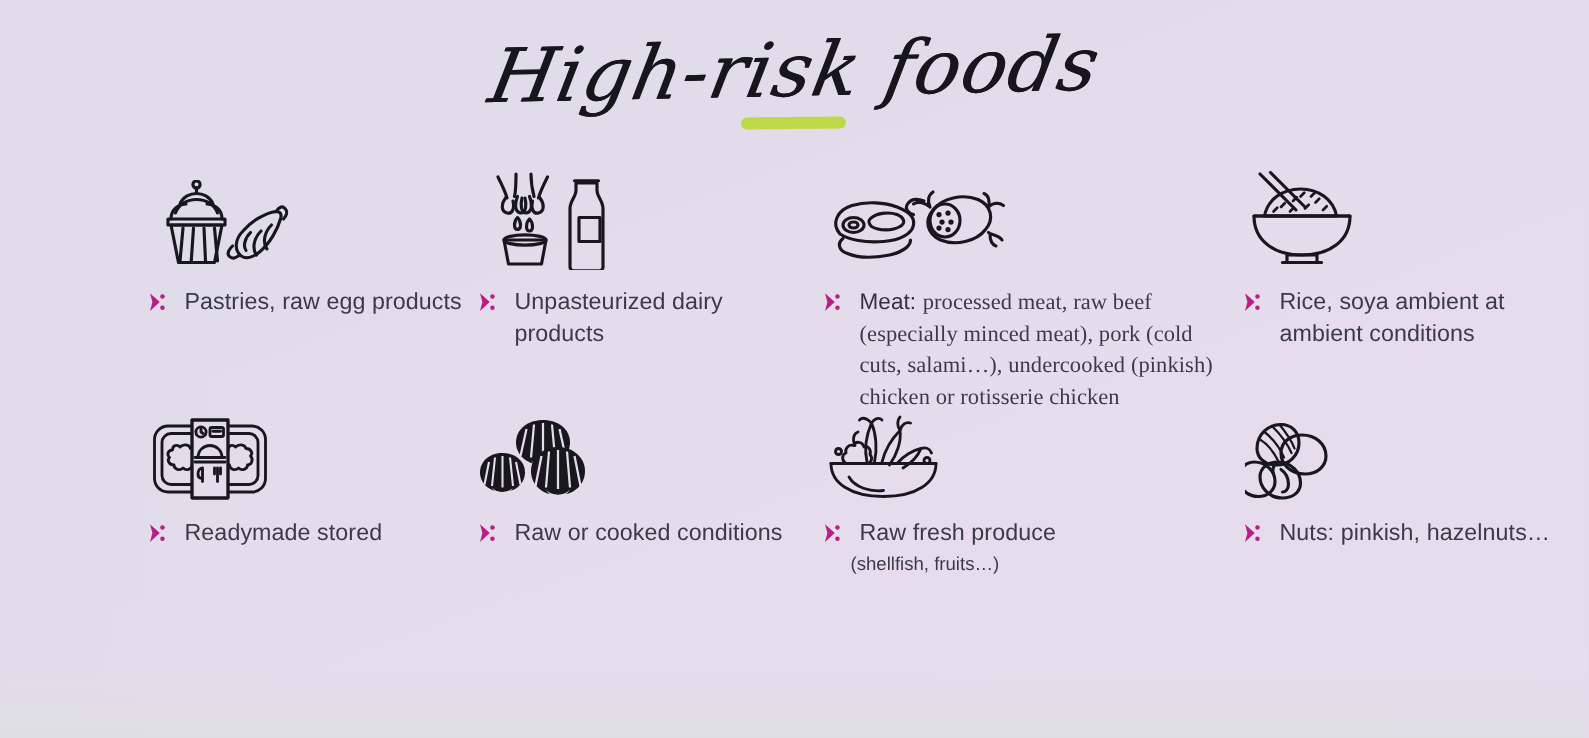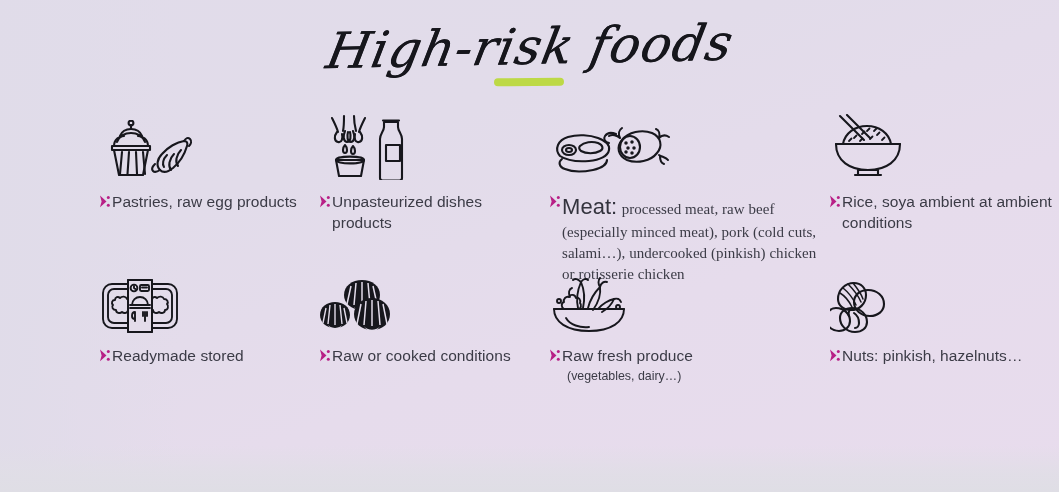--- a/index.html
+++ b/index.html
@@ -106,35 +106,35 @@
     display: flex;
     align-items: flex-end;
     margin-bottom: 12px;
   }
   .icon-box svg {
     display: block;
   }
   .entry {
     display: flex;
     align-items: flex-start;
-    gap: 2px;
+    gap: 13px;
   }
   .bullet {
     flex: 0 0 auto;
     margin-top: 3px;
     line-height: 1;
   }
   .entry-text {
     font-size: 15.5px;
     line-height: 1.35;
     color: #3b3b46;
     letter-spacing: 0.05px;
   }
   .entry-text .lead {
-    font-size: 22px;
+    font-size: 15px;
     color: #33333d;
   }
   .entry-text .desc {
     font-size: 15px;
     line-height: 1.32;
     color: #3b3b46;
     font-family: Liberation Serif, serif;
   }
   .sub-note {
     font-size: 12.4px;
@@ -216,21 +216,21 @@
         </svg>
       </div>
       <div class="entry">
         <span class="bullet">
           <svg width="10" height="13" viewBox="0 0 10 13" fill="#b81f86">
               <path d="M0 0.5 L6.5 6.4 L0 12.3 L1.6 6.4 Z"></path>
               <circle cx="8.3" cy="2.6" r="1.5"></circle>
               <circle cx="8.3" cy="10.2" r="1.5"></circle>
             </svg>
         </span>
-        <span class="entry-text">Unpasteurized dishes products</span>
+        <span class="entry-text">Unpasteurized dairy products</span>
       </div>
     </div>
 
     <div class="cell">
       <div class="icon-box">
         <svg width="126" height="62" viewBox="0 0 126 62" fill="none" stroke="#17171d" stroke-width="2.1" stroke-linecap="round" stroke-linejoin="round">
 
           <path d="M10 38 c-6-7 -2-16 8-19 c10-3 22-2 30 1 c8 3 12 7 11 12 c-1 6 -9 10 -20 11 c-12 1 -23-1 -29-5 z"></path>
           <path d="M12 41 c-4 3 -3 8 3 10 c7 3 18 3 28 1 c9-2 14-6 14-10"></path>
           <path d="M30 28 c4-4 12-5 18-3 c5 2 6 6 2 8 c-5 3 -14 3 -19 0 c-2-2 -2-4 -1-5 z"></path>
@@ -401,21 +401,21 @@
         <div class="entry">
           <span class="bullet">
             <svg width="10" height="13" viewBox="0 0 10 13" fill="#b81f86">
                 <path d="M0 0.5 L6.5 6.4 L0 12.3 L1.6 6.4 Z"></path>
                 <circle cx="8.3" cy="2.6" r="1.5"></circle>
                 <circle cx="8.3" cy="10.2" r="1.5"></circle>
               </svg>
           </span>
           <span class="entry-text">Raw fresh produce</span>
         </div>
-        <div class="sub-note">(vegetables, dairy…)</div>
+        <div class="sub-note">(shellfish, fruits…)</div>
       </div>
     </div>
 
     <div class="cell row2">
       <div class="icon-box">
         <svg width="72" height="54" viewBox="0 0 72 54" fill="none" stroke="#17171d" stroke-width="2.1" stroke-linecap="round" stroke-linejoin="round">
 
           <path d="M38 10 c9 0 16 6 16 14 c0 7 -6 12 -14 12 c-9 0 -16-6 -16-14 c0-7 6-12 14-12 z"></path>
 
           <path d="M8 19 c0-9 7-16 16-16 c7 0 12 5 12 12 c0 9 -7 15 -15 15 c-8 0 -13-5 -13-11 z"></path>

